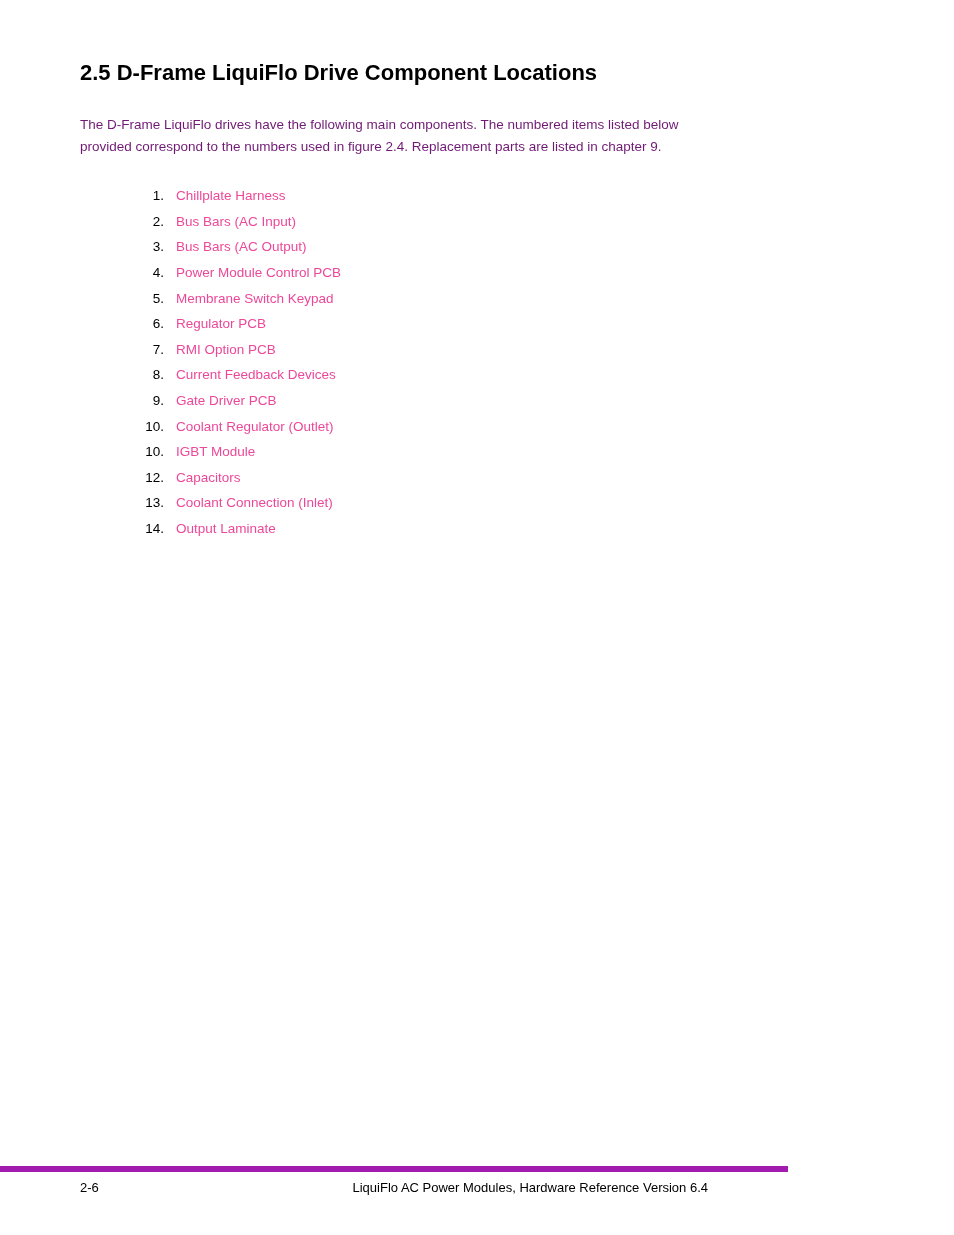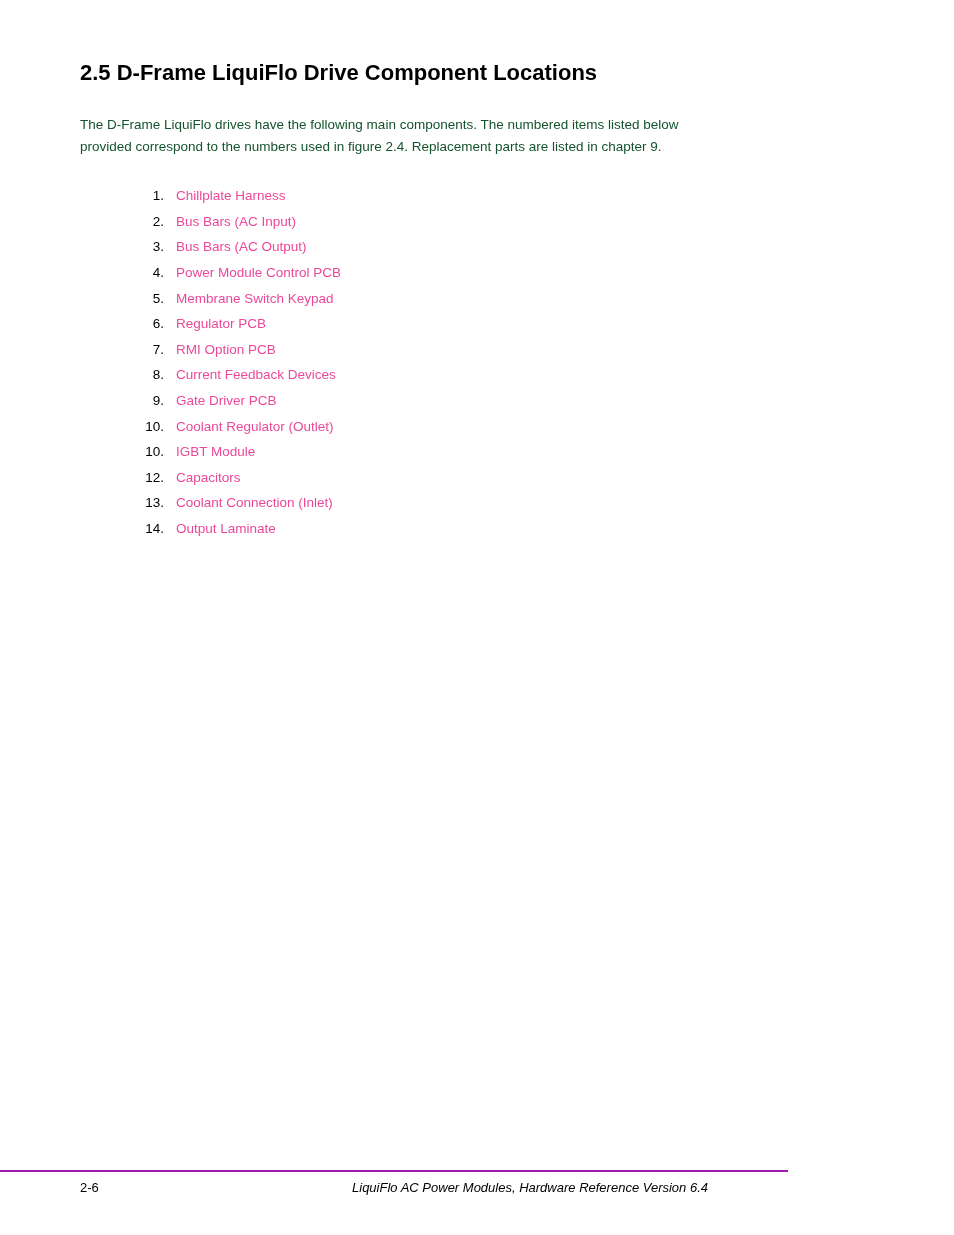--- a/index.html
+++ b/index.html
@@ -30,21 +30,21 @@
       font-size: 22px;
       font-weight: bold;
       margin-bottom: 28px;
       color: #000000;
     }
 
     .intro-text {
       font-size: 13.5px;
       line-height: 1.6;
       margin-bottom: 28px;
-      color: #14532d;
+      color: #701a75;
       max-width: 680px;
     }
 
     .numbered-list {
       list-style: none;
       padding: 0;
       margin-left: 60px;
     }
 
     .numbered-list li {
@@ -69,32 +69,31 @@
 
     .page-footer {
       position: absolute;
       bottom: 40px;
       left: 0;
       right: 0;
       display: flex;
       justify-content: space-between;
       align-items: center;
       padding: 0 80px;
-      border-top: 2px solid #a21caf;
+      border-top: 6px solid #a21caf;
       padding-top: 8px;
     }
 
     .footer-page-num {
       font-size: 13px;
       color: #000000;
     }
 
     .footer-doc-title {
       font-size: 13px;
-      font-style: italic;
       color: #000000;
     }
   </style>
 </head>
 <body>
 
 <div class="page-container">
 
   <h1 class="section-heading">2.5  D-Frame LiquiFlo Drive Component Locations</h1>
 

